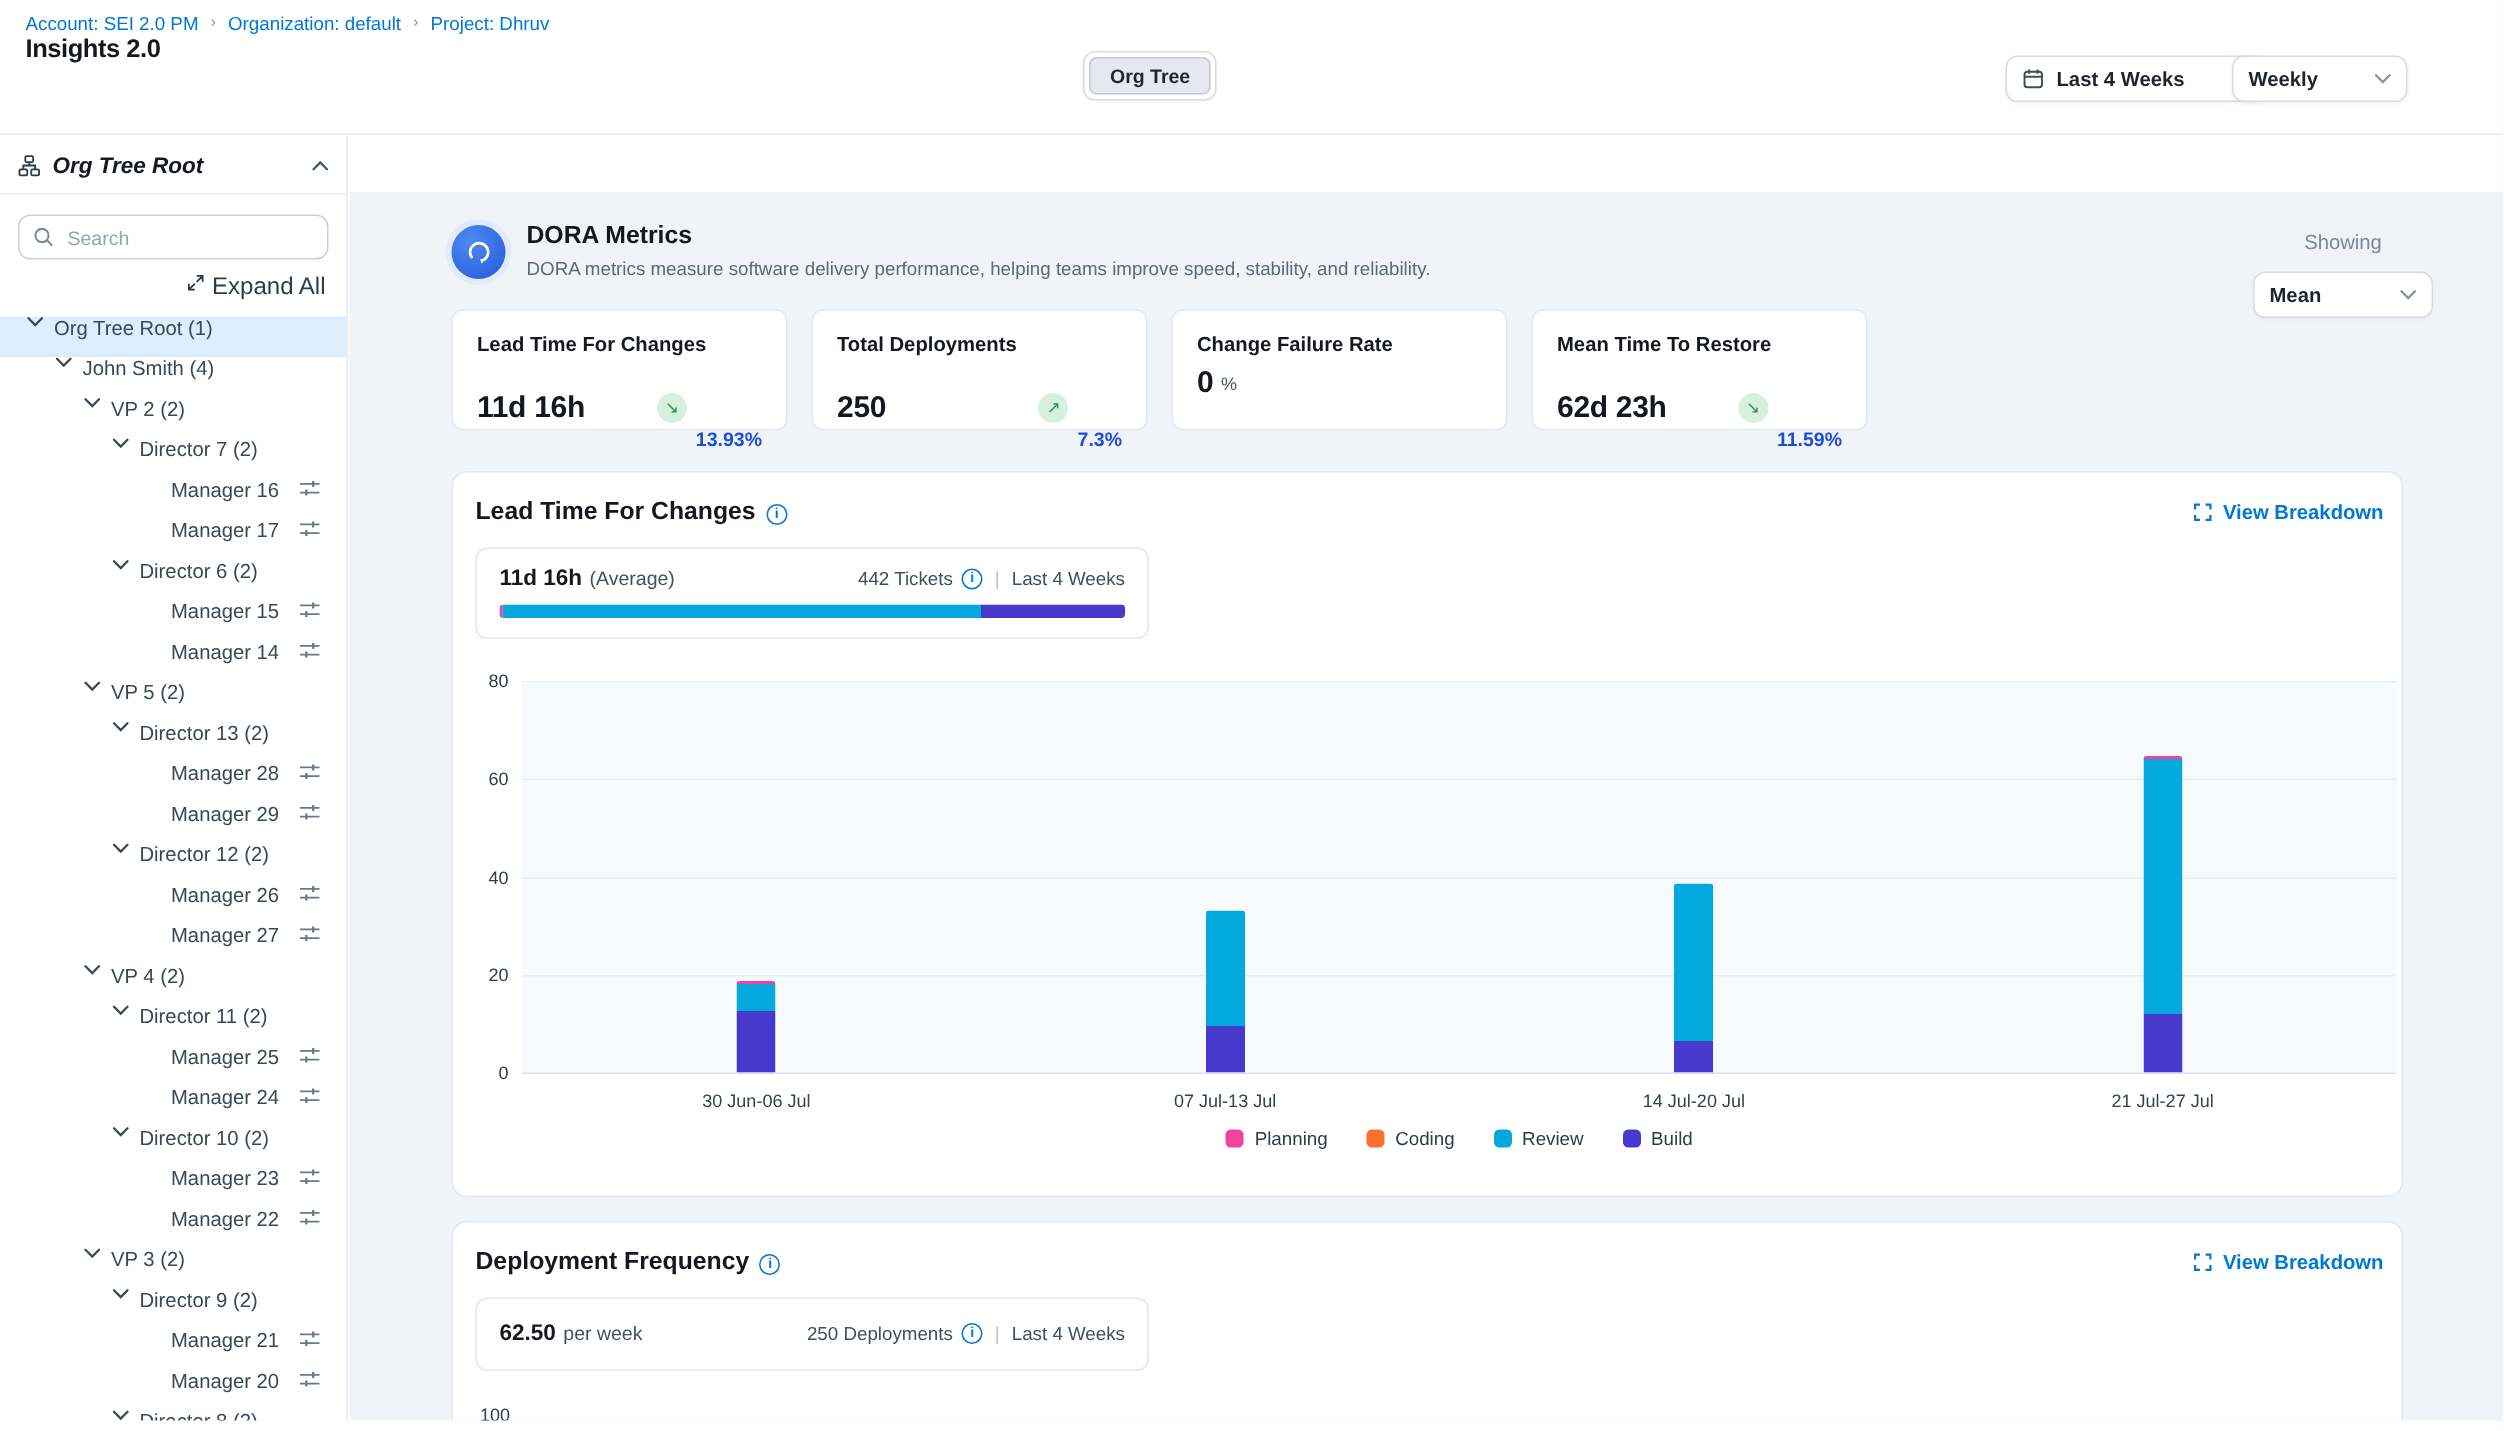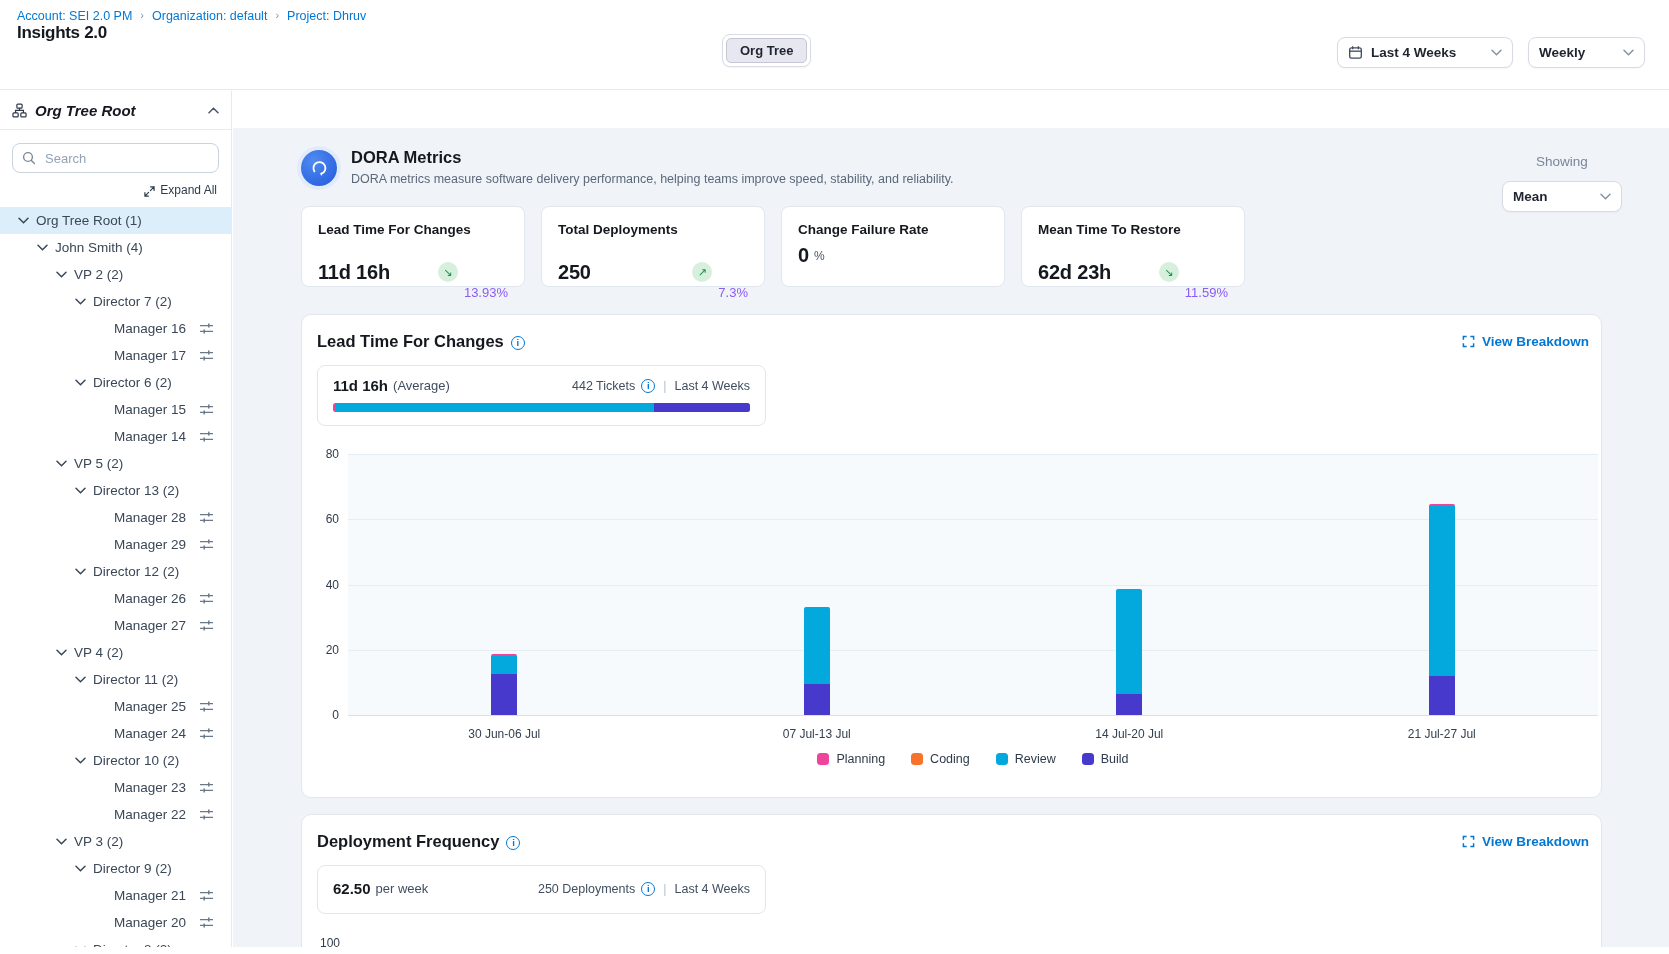--- a/index.html
+++ b/index.html
@@ -9,33 +9,33 @@
   
   .topbar{position:absolute;top:0;left:0;width:100%;height:90px;background:#fff;border-bottom:1px solid #E5EAF0;box-sizing:border-box;}
   .breadcrumb{position:absolute;top:9px;left:17px;display:flex;align-items:center;gap:8px;font-size:12.5px;}
   .crumb{color:#0278D5;font-weight:500;cursor:pointer;text-decoration:none;}
   .crumb-sep{color:#8593A5;font-size:11px;transform:translateY(-1px);}
   .page-title{position:absolute;top:23px;left:17px;font-size:17px;font-weight:700;color:#15181E;letter-spacing:-0.3px;}
   .org-tree-btn{position:absolute;top:34px;left:722px;border:1px solid #DBDBE6;border-radius:8px;padding:3px;background:#fff;box-shadow:0 1px 2px rgba(16,24,40,.05);cursor:pointer;}
   .org-tree-btn-inner{background:#E7E7F0;border:1px solid #C6C6D6;border-radius:5px;padding:4px 13px;font-size:13px;font-weight:600;color:#1F2430;}
   .select{height:31px;background:#fff;border:1px solid #D8DAE6;border-radius:8px;display:flex;align-items:center;padding:0 10px;gap:8px;font-size:13.5px;font-weight:600;color:#1F2430;box-sizing:border-box;box-shadow:0 1px 2px rgba(16,24,40,.04);cursor:pointer;}
   .date-select{position:absolute;top:37px;left:1337px;width:176px;}
-  .gran-select{position:absolute;top:37px;left:1528px;width:117px;}
+  .gran-select{position:absolute;top:37px;left:1488px;width:117px;}
   .select .chev{margin-left:auto;display:flex;}
 
   
   .sidebar{position:absolute;top:91px;left:0;width:232px;bottom:0;background:#fff;border-right:1px solid #E5EAF0;box-sizing:border-box;overflow:hidden;}
   .sidebar-header{height:39px;border-bottom:1px solid #E5EAF0;display:flex;align-items:center;padding:0 12px;gap:8px;box-sizing:border-box;}
   .sidebar-title{font-size:15px;font-weight:700;color:#15181E;flex:1;font-style:italic;}
   .search-box{margin:13px 12px 0;height:30px;border:1px solid #C9D2DD;border-radius:8px;display:flex;align-items:center;padding:0 9px;gap:7px;box-sizing:border-box;background:#fff;}
   .search-box input{border:0;outline:0;font-size:13px;color:#334155;width:100%;background:transparent;font-family:inherit;}
   .search-box input::placeholder{color:#93A3B4;}
-  .expand-all{margin:10px 14px 0;display:flex;justify-content:flex-end;align-items:flex-end;gap:5px;font-size:12px;color:#2F3B4A;cursor:pointer;}
+  .expand-all{margin:10px 14px 0;display:flex;justify-content:flex-end;align-items:flex-start;gap:5px;font-size:16px;color:#2F3B4A;cursor:pointer;}
   .tree{margin-top:10px;}
-  .tree-row{height:27px;display:flex;align-items:center;font-size:13.5px;color:#3A4757;position:relative;cursor:pointer;box-sizing:border-box;}
+  .tree-row{height:27px;display:flex;font-size:13.5px;color:#3A4757;position:relative;cursor:pointer;box-sizing:border-box;}
   .tree-row.selected{background:#DCEEFA;}
   .tree-chevron{display:flex;margin-right:7px;flex:none;}
   .tree-gear{position:absolute;right:17px;display:flex;cursor:pointer;}
 
   
   .tabbar{position:absolute;left:232px;top:91px;right:0;height:37px;background:#fff;border-bottom:1px solid #E5EAF0;box-sizing:border-box;}
   .tabs{position:absolute;left:455px;top:0;height:100%;display:flex;gap:24px;}
   .tab{display:flex;align-items:center;font-size:14px;color:#3A4757;position:relative;cursor:pointer;padding:0 2px;}
   .tab.active{font-weight:700;color:#15181E;}
   .tab.active::after{content:"";position:absolute;left:-2px;right:-2px;bottom:0;height:3px;background:#0278D5;border-radius:2px 2px 0 0;}
@@ -51,21 +51,21 @@
   .mean-select{width:120px;}
 
   .cards-row{position:absolute;top:78px;left:68px;display:flex;gap:16px;}
   .metric-card{width:224px;height:81px;background:#fff;border:1px solid #E1E7EF;border-radius:8px;padding:15px 16px;box-sizing:border-box;}
   .metric-title{font-size:13.5px;font-weight:700;color:#15181E;white-space:nowrap;}
   .metric-value-row{display:flex;align-items:center;margin-top:7px;}
   .metric-value{font-size:20px;font-weight:700;color:#15181E;letter-spacing:-0.2px;}
   .metric-unit{font-size:12px;color:#475569;margin-left:5px;}
   .delta{margin-left:auto;display:flex;align-items:center;gap:6px;}
   .delta-circle{width:20px;height:20px;border-radius:50%;background:#D7F0DD;color:#1E9150;display:flex;align-items:center;justify-content:center;font-size:11px;line-height:1;}
-  .delta-pct{font-size:13px;font-weight:400;color:#8b5cf6;margin-top:41px;}
+  .delta-pct{font-size:13px;font-weight:700;color:#1d4ed8;margin-top:41px;}
 
   .section-card{position:absolute;left:68px;width:1301px;background:#fff;border:1px solid #E1E7EF;border-radius:10px;box-sizing:border-box;}
   .ltfc-card{top:186px;height:484px;}
   .df-card{top:686px;height:200px;}
   .section-header{display:flex;align-items:center;padding:17px 12px 0 15px;}
   .section-title{font-size:16.5px;font-weight:700;color:#15181E;display:flex;align-items:center;gap:7px;}
   .info-icon{width:14px;height:14px;border:1.4px solid #0278D5;border-radius:50%;color:#0278D5;font-size:9.5px;font-weight:700;display:inline-flex;align-items:center;justify-content:center;box-sizing:border-box;transform:translateY(1px);}
   .view-breakdown{margin-left:auto;display:flex;align-items:center;gap:7px;color:#0278D5;font-size:13.5px;font-weight:700;cursor:pointer;}
 
   .summary-card{margin:14px 0 0 15px;width:449px;border:1px solid #E1E7EF;border-radius:8px;padding:11px 15px 13px;box-sizing:border-box;}

